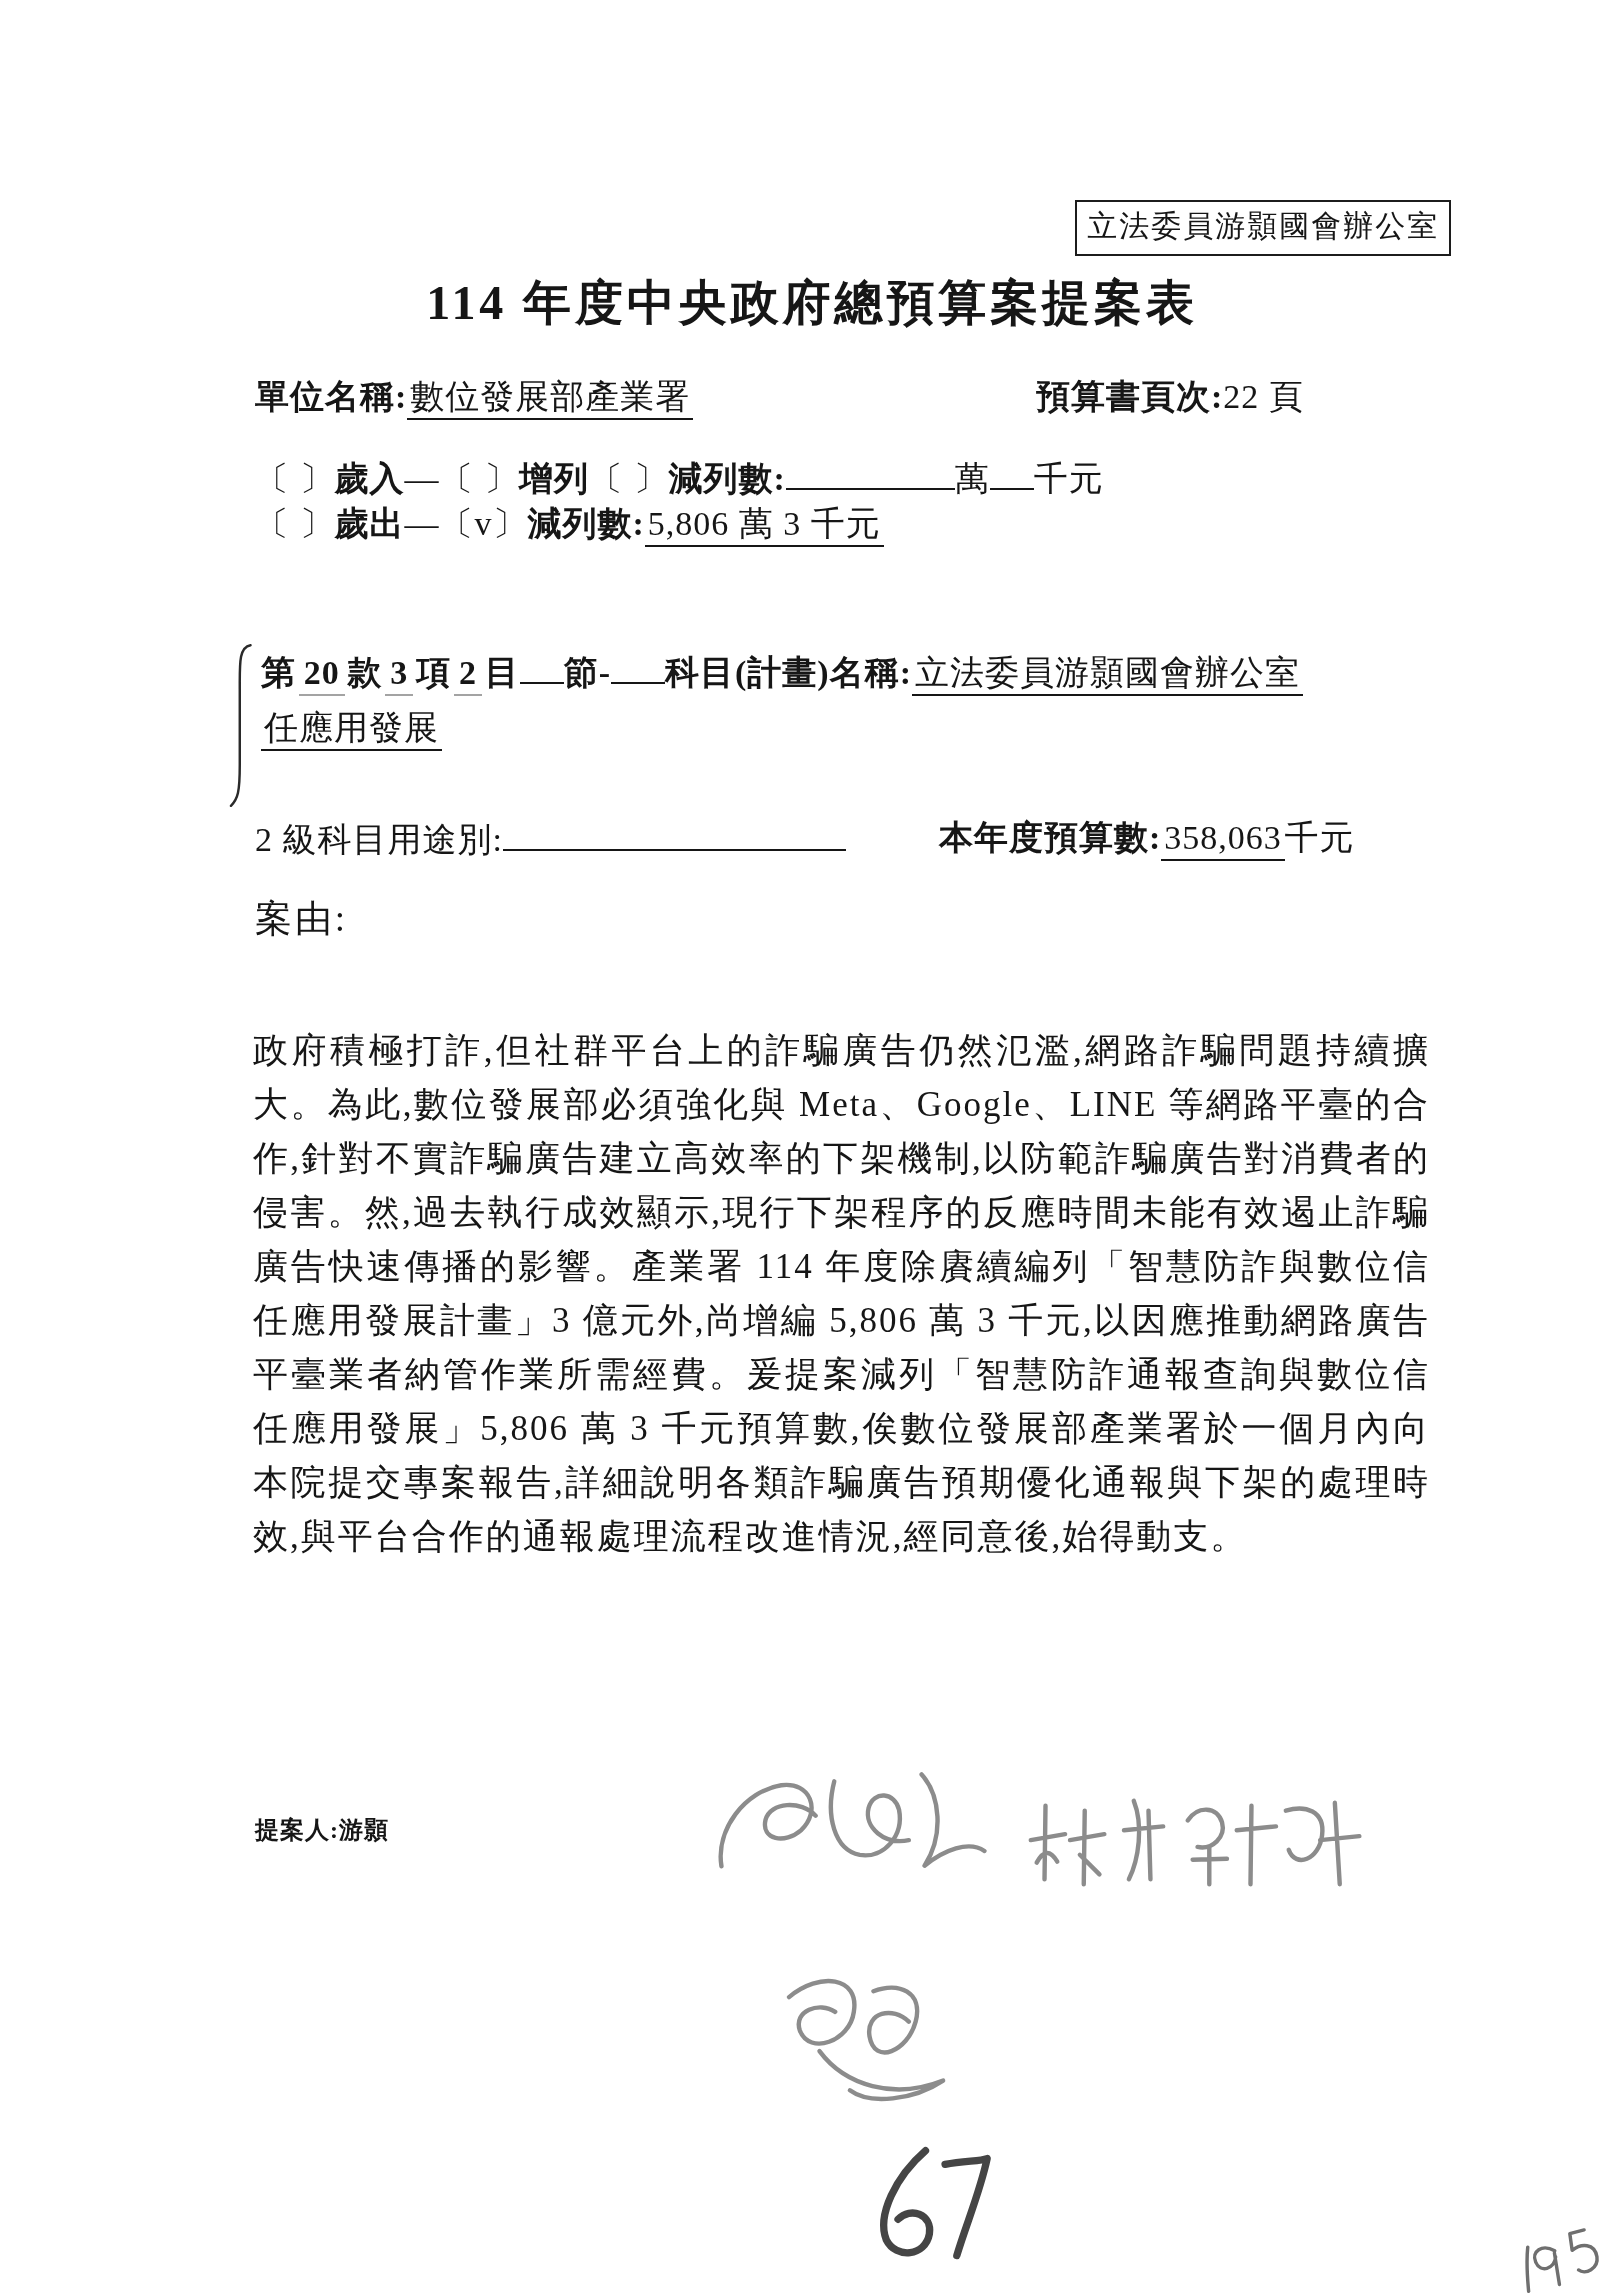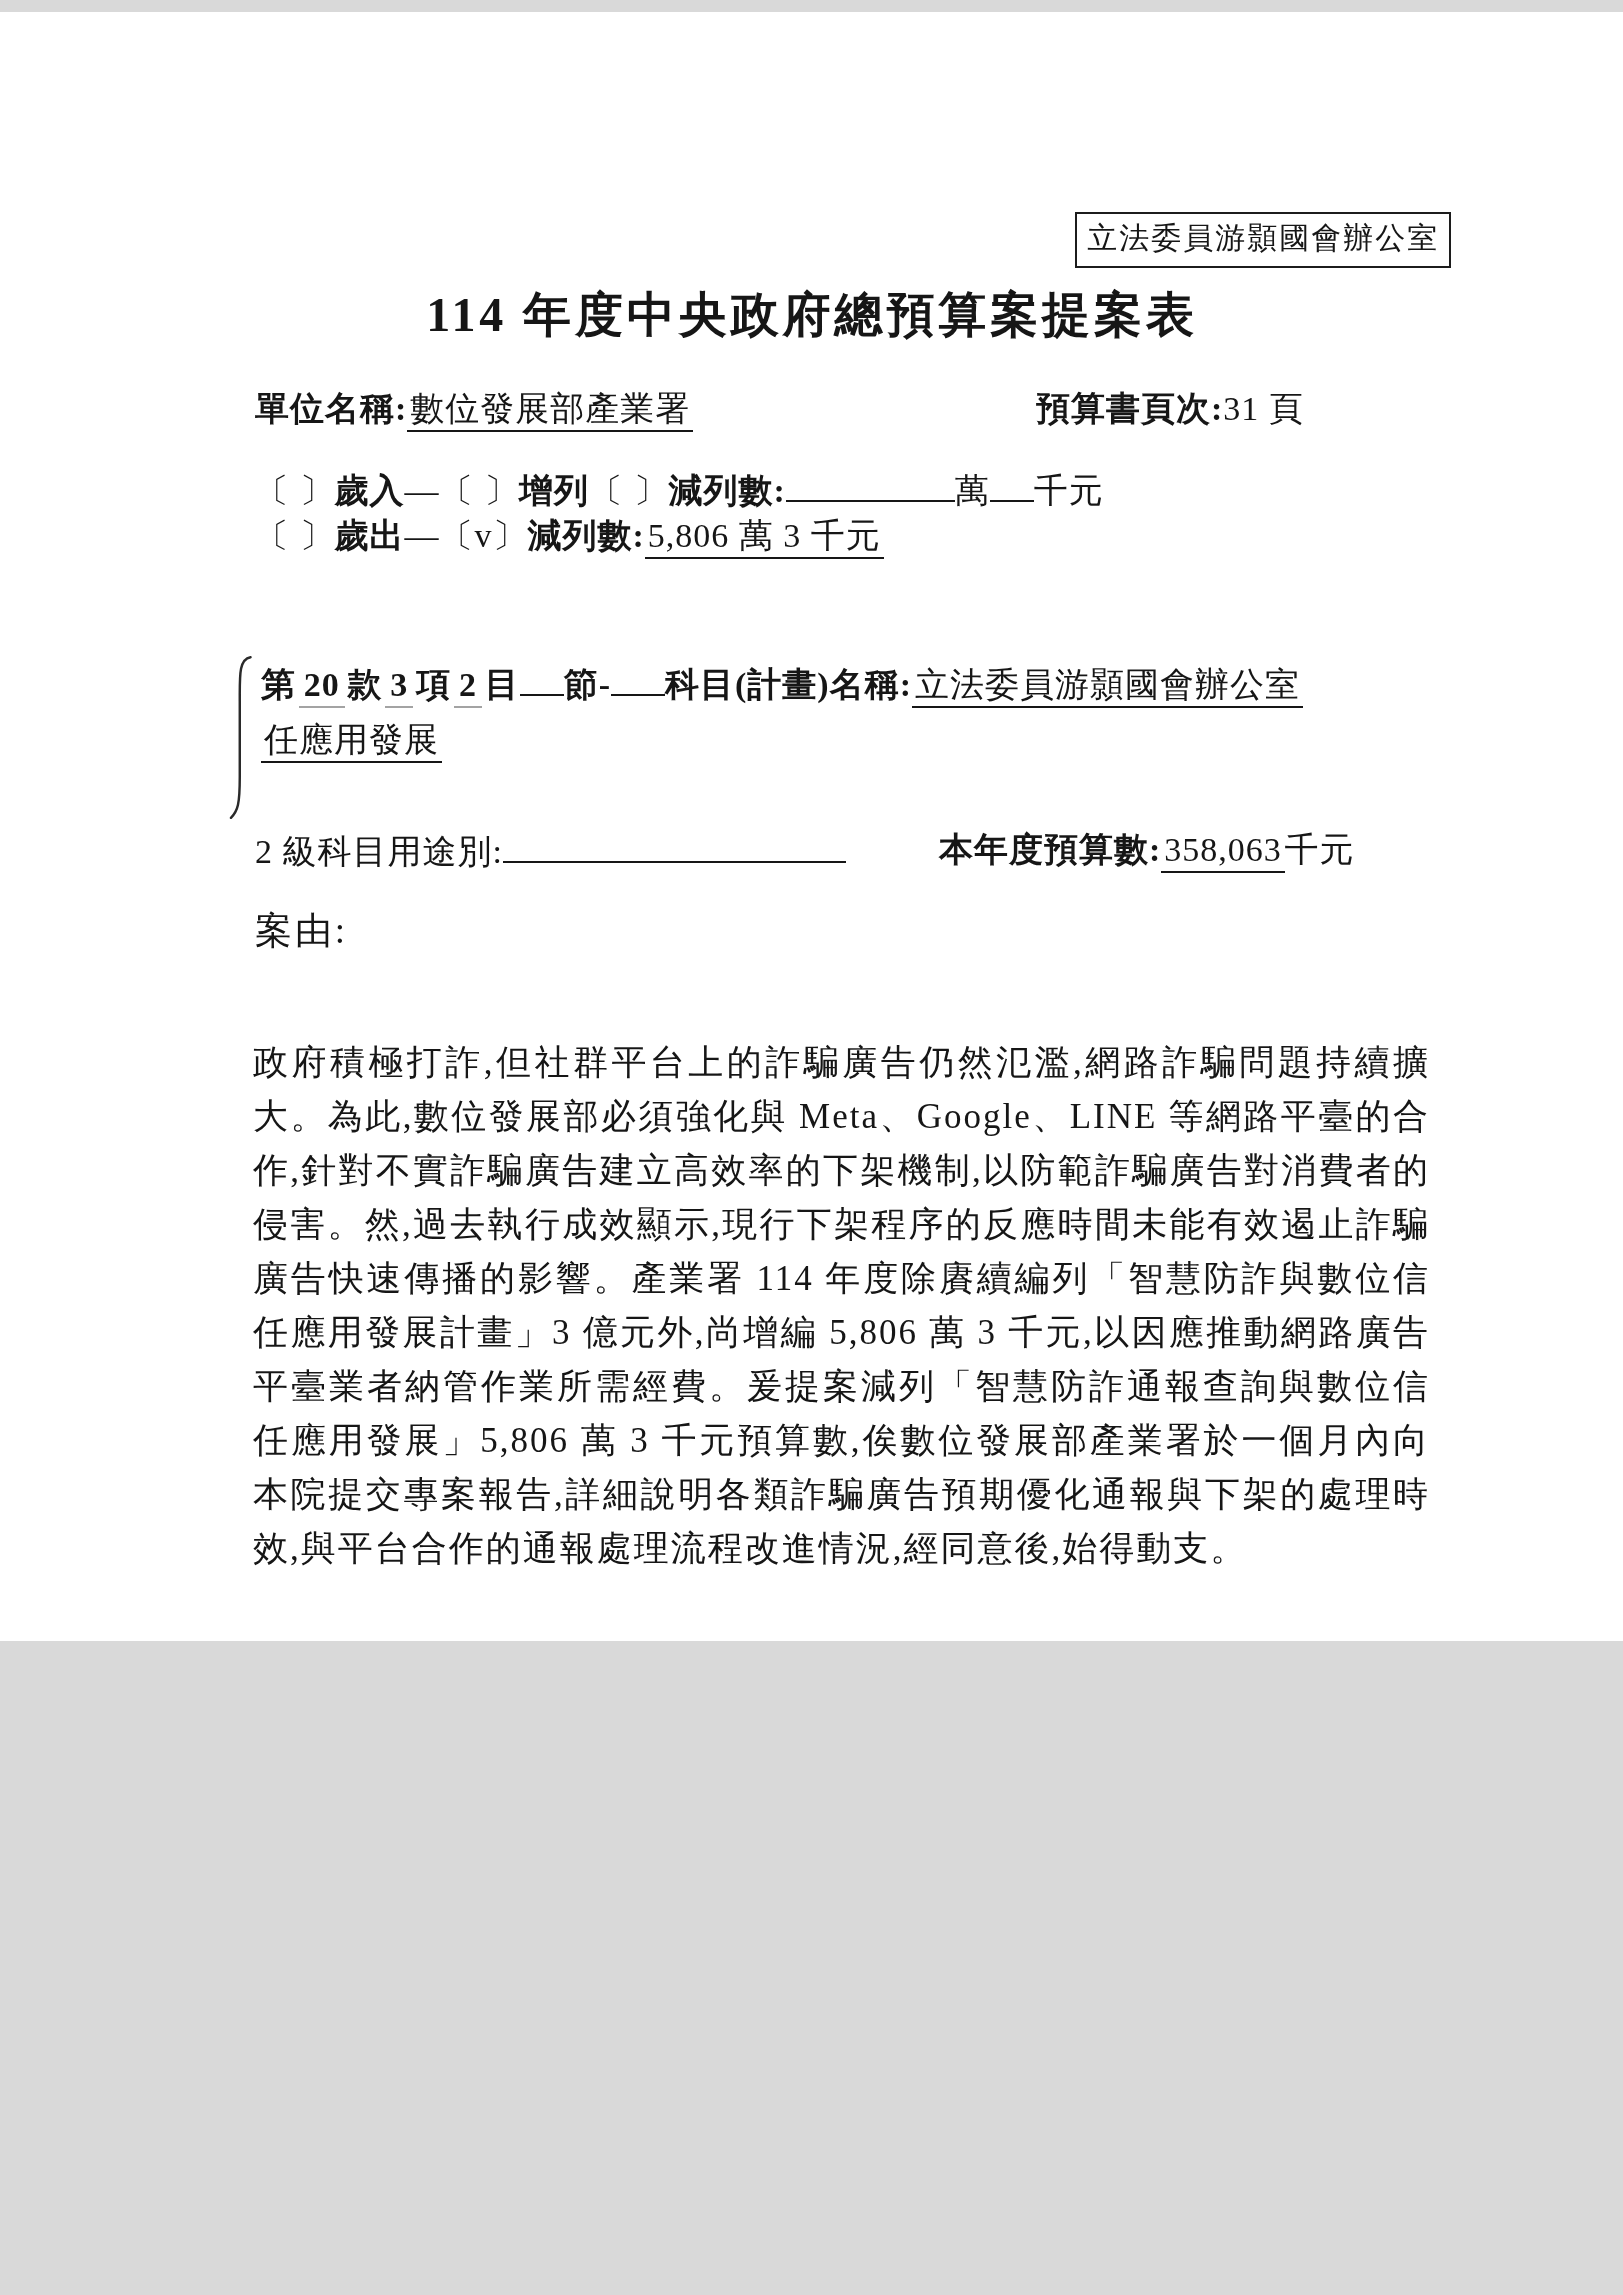--- a/index.html
+++ b/index.html
@@ -2,22 +2,22 @@
 <html style="font-size:7.8px"><head>
 <meta charset="utf-8">
 <style>
   * { box-sizing: border-box; }
   html, body { margin: 0; padding: 0; }
   body { background: #d9d9d9; }
 
   .page {
     position: relative;
     width: 1624px;
-    height: 1629px;
-    margin: 12px auto;
+    height: 2295px;
+    margin: 0 auto;
     background: #ffffff;
     color: #161616;
     font-family: "Liberation Serif", "DejaVu Serif", serif;
     overflow: hidden;
   }
 
   .abs { position: absolute; }
   .b { font-weight: bold; }
 
   .office-box {
@@ -87,21 +87,21 @@
   <div class="abs office-box">
     <span>立法委員游顥國會辦公室</span>
   </div>
 
   <div class="abs doc-title">114 年度中央政府總預算案提案表</div>
 
   <div class="abs fs" style="top:374px; left:255px;">
     <span class="b">單位名稱:</span><span class="u">數位發展部產業署</span>
   </div>
   <div class="abs fs" style="top:374px; left:1036px;">
-    <span class="b">預算書頁次:</span><span>31 頁</span>
+    <span class="b">預算書頁次:</span><span>22 頁</span>
   </div>
 
   <div class="abs fs" style="top:454px; left:255px;">
     <span>〔 〕</span><span class="b">歲入</span><span>—</span><span>〔 〕</span><span class="b">增列</span><span>〔 〕</span><span class="b">減列數:</span><span class="blank w345"></span><span>萬</span><span class="blank w90"></span><span>千元</span>
   </div>
 
   <div class="abs fs" style="top:501px; left:255px;">
     <span>〔 〕</span><span class="b">歲出</span><span>—</span><span>〔v〕</span><span class="b">減列數:</span><span class="u">5,806 萬 3 千元</span>
   </div>
 

